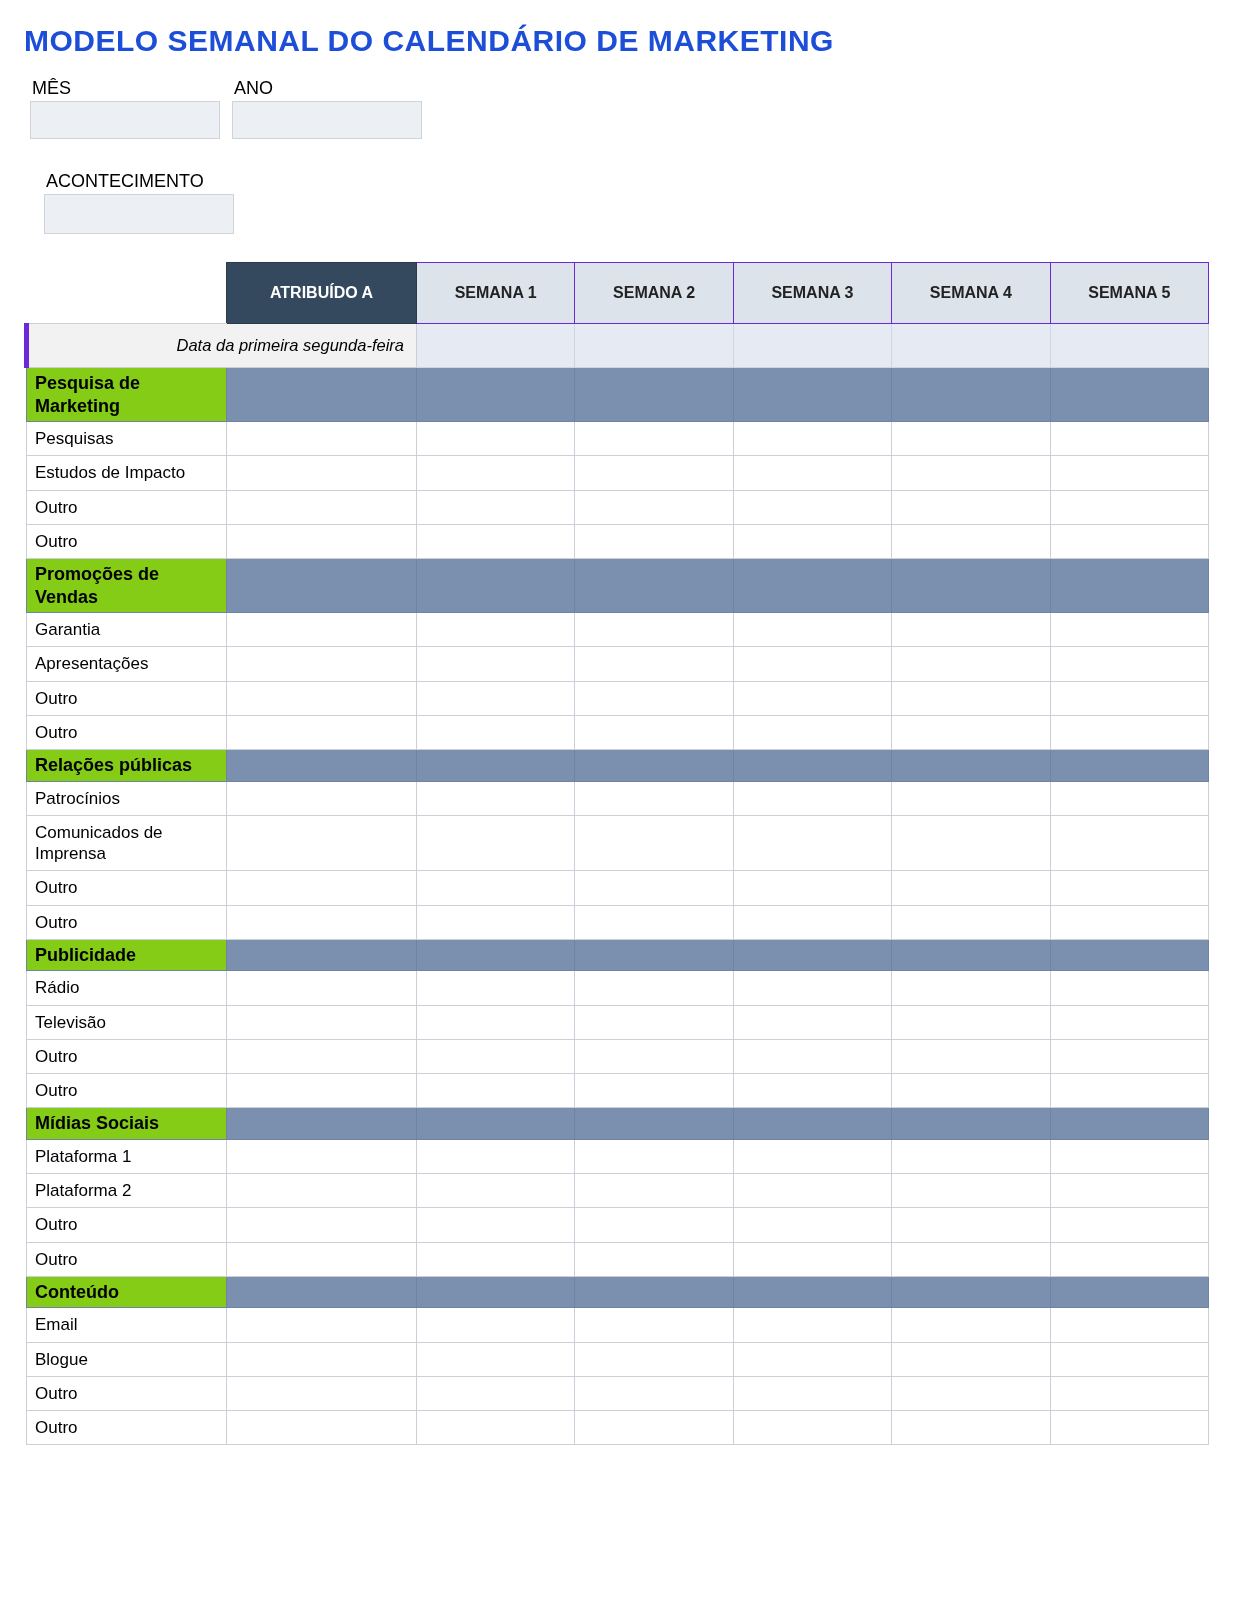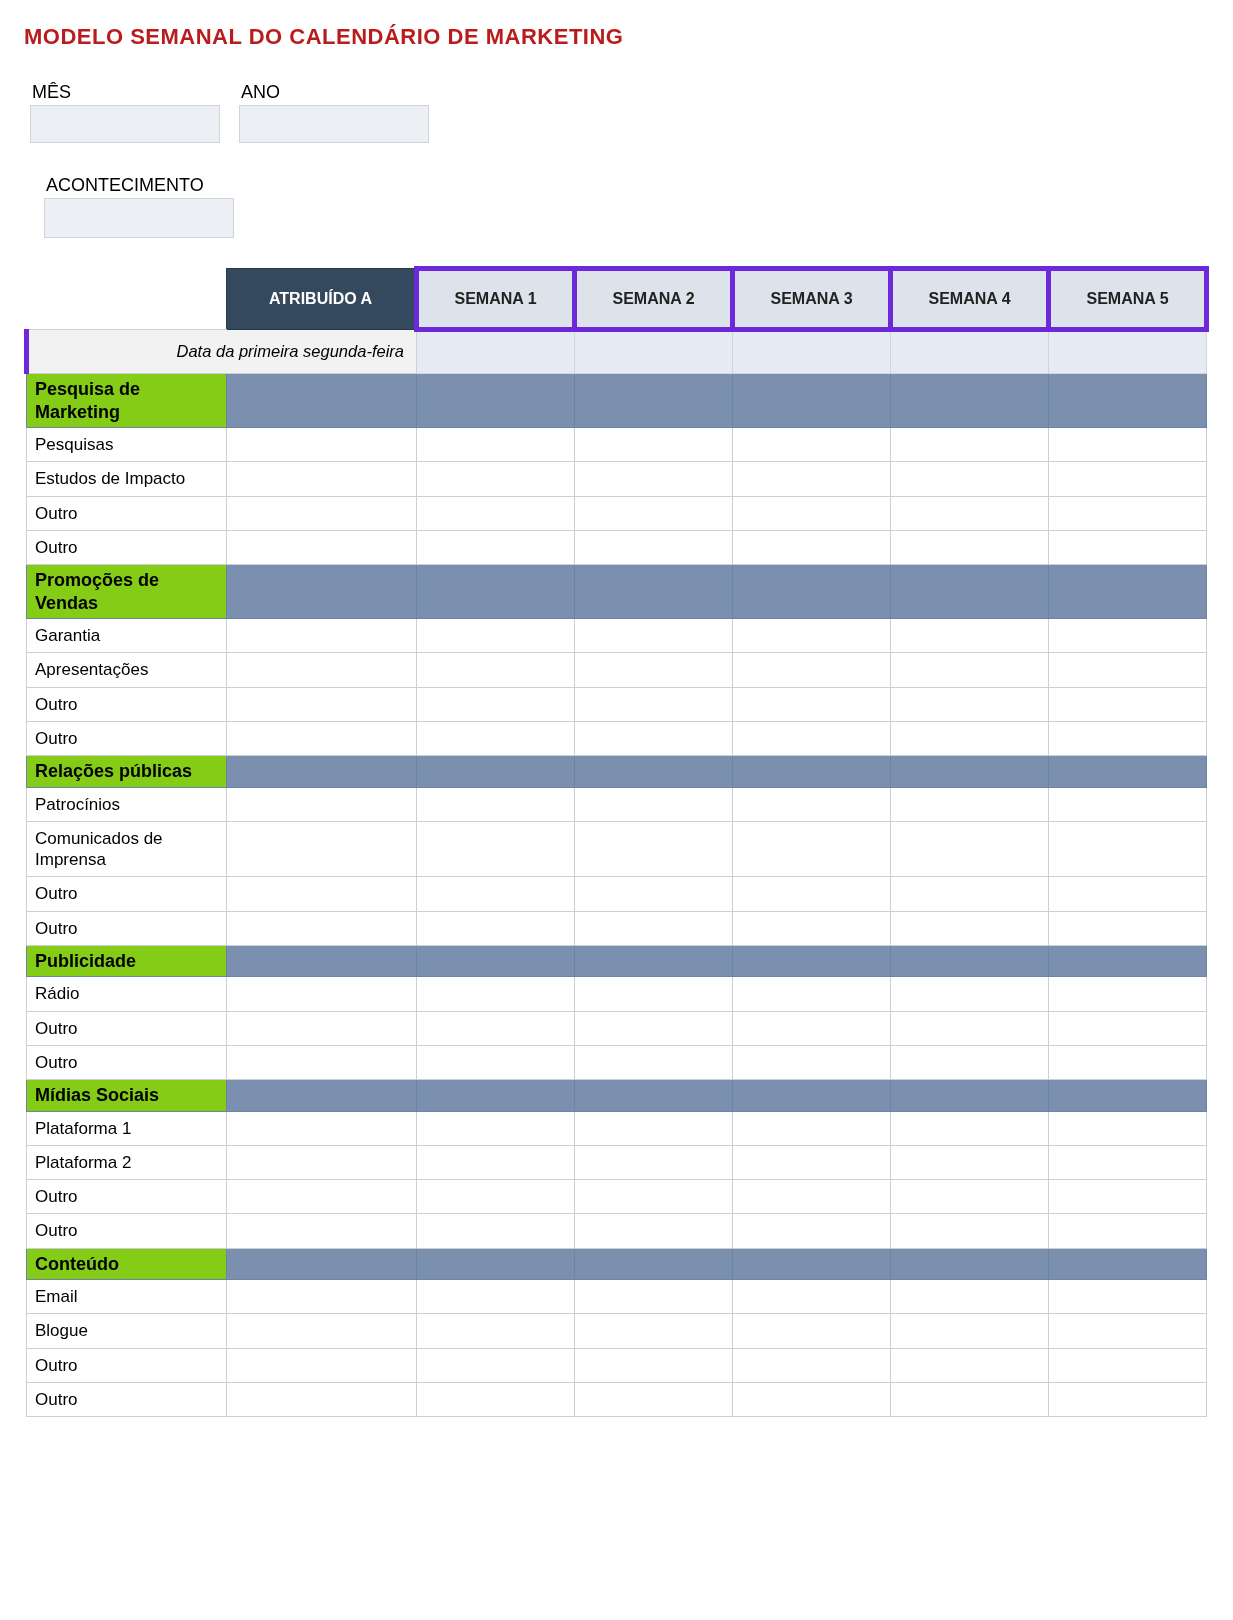--- a/index.html
+++ b/index.html
@@ -4,29 +4,29 @@
 <style>
   * { box-sizing: border-box; }
   body {
     font-family: "Century Gothic", "CenturyGothic", "Avant Garde", "Avenir", Arial, sans-serif;
     margin: 0;
     padding: 18px 24px 60px 24px;
     background: #fff;
     color: #000;
   }
   .title {
-    font-size: 22px;
+    font-size: 30px;
     font-weight: 700;
-    color: #b91c1c;
+    color: #1d4ed8;
     letter-spacing: .5px;
-    margin: 6px 0 32px 0;
+    margin: 6px 0 20px 0;
   }
   .meta-row {
     display: flex;
-    gap: 19px;
+    gap: 12px;
     margin-left: 6px;
   }
   .meta-group { width: 190px; }
   .meta-label {
     font-size: 18px;
     font-weight: 400;
     padding: 0 0 2px 2px;
   }
   .meta-input {
     height: 38px;
@@ -72,21 +72,21 @@
     font-size: 16px;
     border: 1px solid #2a3a4c;
     padding: 20px 6px;
   }
   th.week-head {
     background: #dde3ea;
     color: #222;
     text-align: center;
     font-weight: 700;
     font-size: 16px;
-    border: 5px solid #6d28d9;
+    border: 1px solid #6d28d9;
     padding: 8px 4px;
   }
   
   td.date-label {
     background: #f2f2f2;
     font-style: italic;
     text-align: right;
     padding-right: 12px;
     font-size: 16.5px;
     line-height: 1.25;
@@ -321,20 +321,29 @@
       <tr class="item">
         <td class="row-label">Rádio</td>
         <td></td>
         <td></td>
         <td></td>
         <td></td>
         <td></td>
         <td></td>
       </tr>
       <tr class="item">
+        <td class="row-label">Televisão</td>
+        <td></td>
+        <td></td>
+        <td></td>
+        <td></td>
+        <td></td>
+        <td></td>
+      </tr>
+      <tr class="item">
         <td class="row-label">Outro</td>
         <td></td>
         <td></td>
         <td></td>
         <td></td>
         <td></td>
         <td></td>
       </tr>
       <tr class="item">
         <td class="row-label">Outro</td>

